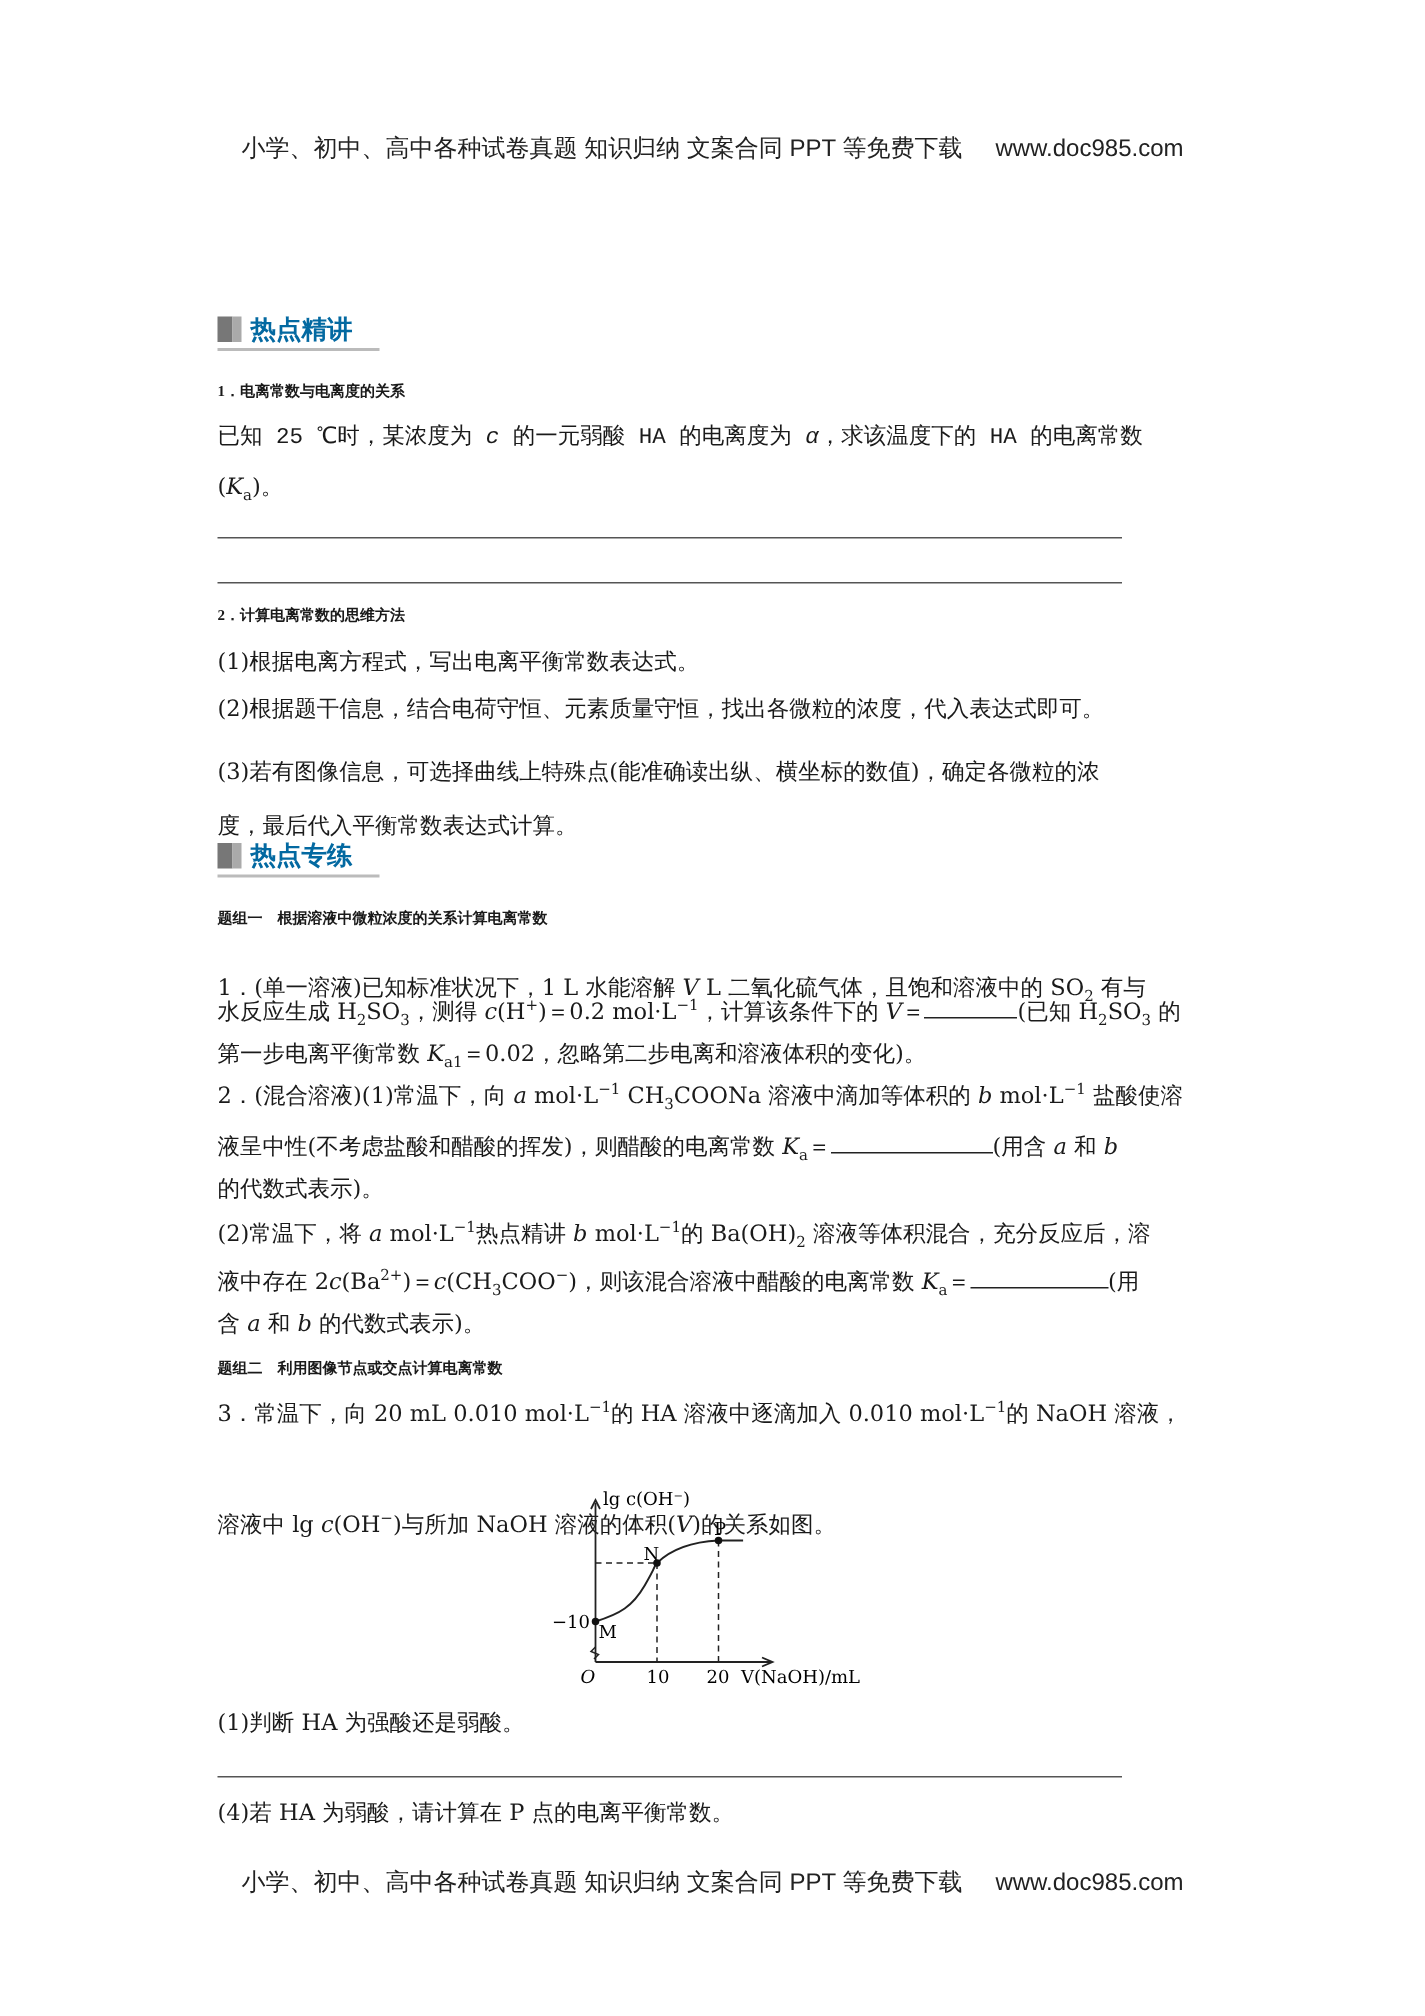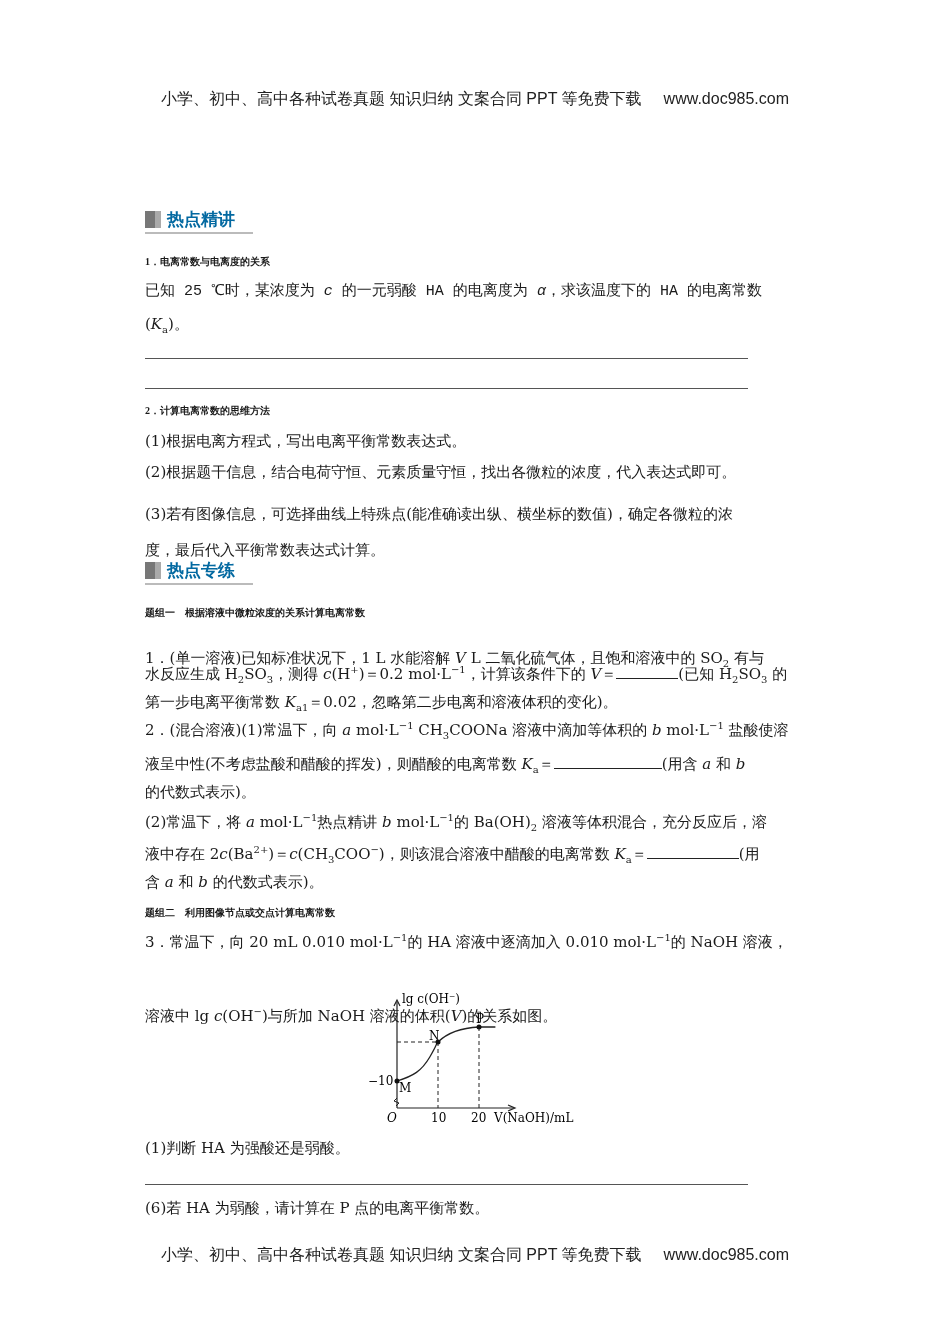--- a/index.html
+++ b/index.html
@@ -105,21 +105,21 @@
 
     <div class="line" style="top:932px;">
       <span>3．常温下，向 20 mL 0.010 mol·L</span><sup>−1</sup><span>的 HA 溶液中逐滴加入 0.010 mol·L</span><sup>−1</sup><span>的 NaOH 溶液，</span>
     </div>
     <div class="line" style="top:1006px;">
       <span>溶液中 lg </span><i>c</i><span>(OH</span><sup>−</sup><span>)与所加 NaOH 溶液的体积(</span><i>V</i><span>)的关系如图。</span>
     </div>
 
     <div class="line" style="top:1138px;">(1)判断 HA 为强酸还是弱酸。</div>
     <div class="answer-line" style="top:1184px;"></div>
-    <div class="line" style="top:1198px;">(6)若 HA 为弱酸，请计算在 P 点的电离平衡常数。</div>
+    <div class="line" style="top:1198px;">(4)若 HA 为弱酸，请计算在 P 点的电离平衡常数。</div>
   </div>
 
   <div class="chart">
     <svg width="240" height="140" viewBox="0 0 240 140">
       <g stroke="#222" stroke-width="1.2" fill="none">
         <line x1="37" y1="118" x2="37" y2="12"></line>
         <polyline points="34,16 37,10 40,16"></polyline>
         <line x1="37" y1="118" x2="154" y2="118"></line>
         <polyline points="148,115 155,118 148,121"></polyline>
         <path d="M37,108 l-3,3 l5,2 l-3,3" stroke-width="1"></path>

